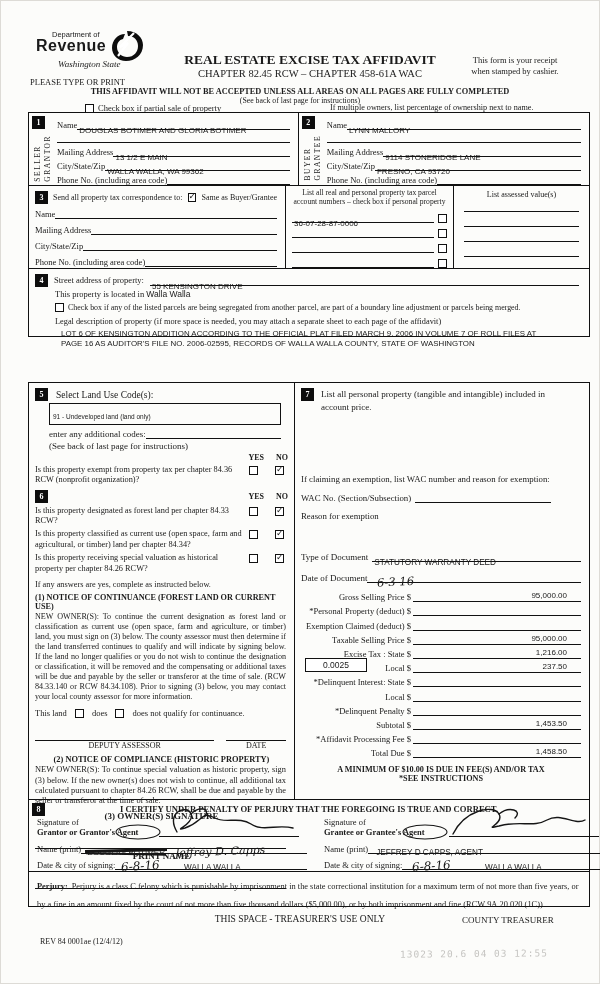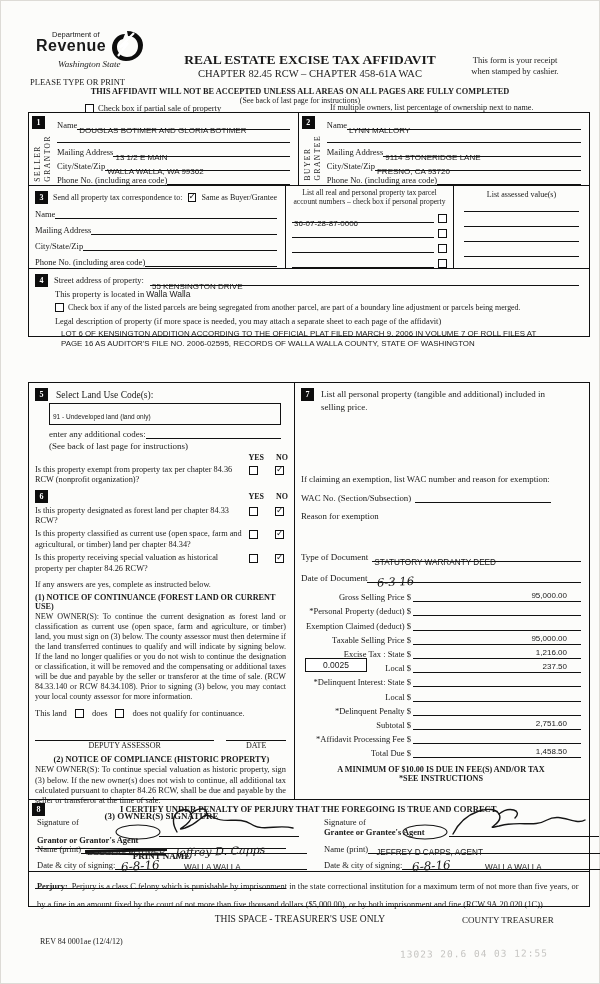--- a/index.html
+++ b/index.html
@@ -335,21 +335,21 @@
         </div>
       <div class="b serif ctr" style="font-size:9px; margin-top:2px; padding-right:6px;">PRINT NAME</div>
       <div class="frow" style="margin-top:17px; padding-right:8px;">
           <span class="flex-fill"></span>
         </div>
     </div>
 
     <div style="flex:1; border-left:1.3px solid #111; padding:5px 8px 0 6px; position:relative;">
       <div class="frow" style="gap:7px; align-items:flex-start;">
         <span class="numbox">7</span>
-        <span class="serif" style="font-size:9px; line-height:1.45; padding-right:16px;">List all  personal property (tangible and additional) included in selling price.</span>
+        <span class="serif" style="font-size:9px; line-height:1.45; padding-right:16px;">List all  personal property (tangible and intangible) included in account price.</span>
       </div>
 
       <div class="serif" style="font-size:8.8px; margin-top:60px;">If claiming an exemption, list WAC number and reason for exemption:</div>
       <div class="frow" style="margin-top:8px;">
         <span class="serif" style="font-size:8.8px; white-space:nowrap;">WAC No. (Section/Subsection)</span>
         <span class="flex-fill" style="margin-left:4px; margin-right:30px;"></span>
       </div>
       <div class="serif" style="font-size:8.8px; margin-top:8px;">Reason for exemption</div>
 
       <div class="frow" style="margin-top:30px;">
@@ -394,21 +394,21 @@
         <div class="mrow">
           <span class="mlabel">Local  $</span>
           <span class="mline"><span></span></span>
         </div>
         <div class="mrow">
           <span class="mlabel">*Delinquent Penalty  $</span>
           <span class="mline"><span></span></span>
         </div>
         <div class="mrow">
           <span class="mlabel">Subtotal  $</span>
-          <span class="mline"><span>2,751.60</span></span>
+          <span class="mline"><span>1,453.50</span></span>
         </div>
         <div class="mrow">
           <span class="mlabel">*Affidavit Processing Fee  $</span>
           <span class="mline"><span></span></span>
         </div>
         <div class="mrow">
           <span class="mlabel">Total Due  $</span>
           <span class="mline"><span>1,458.50</span></span>
         </div>
       </div>
@@ -417,21 +417,21 @@
       <div class="b serif ctr" style="font-size:8.2px;">*SEE INSTRUCTIONS</div>
     </div>
   </div>
 
   <div class="abs botbox">
     <div style="position:relative; height:71px;">
       <span class="numbox abs" style="left:3px; top:3px;">8</span>
       <div class="abs b serif ctr" style="left:40px; top:4px; width:480px; font-size:8.6px;">I CERTIFY UNDER PENALTY OF PERJURY THAT THE FOREGOING IS TRUE AND CORRECT.</div>
 
       <div class="abs serif" style="left:8px; top:17px; font-size:8.5px;">Signature of</div>
-      <div class="abs serif b" style="left:8px; top:35px; font-size:8.5px;">Grantor or Grantor's Agent</div>
+      <div class="abs serif b" style="left:8px; top:27px; font-size:8.5px;">Grantor or Grantor's Agent</div>
       <svg class="abs oval-svg" style="left:86px; top:24px;" width="46" height="16">
           <ellipse cx="23" cy="8" rx="22" ry="7"></ellipse>
         </svg>
       <div class="abs" style="left:130px; top:36px; width:140px; border-bottom:1px solid #111;"></div>
       <svg class="abs sig-svg" style="left:118px; top:2px;" width="150" height="38">
         <path d="M30 30 C18 10 40 2 44 12 C48 22 24 30 38 26 C56 20 54 8 68 16 C78 22 92 14 104 22 C116 30 130 22 146 26"></path>
         <path d="M44 12 C52 4 64 6 58 14"></path>
       </svg>
       <div class="abs frow" style="left:8px; top:41px; width:270px; align-items:flex-end;">
         <span class="lab85">Name (print)</span>

